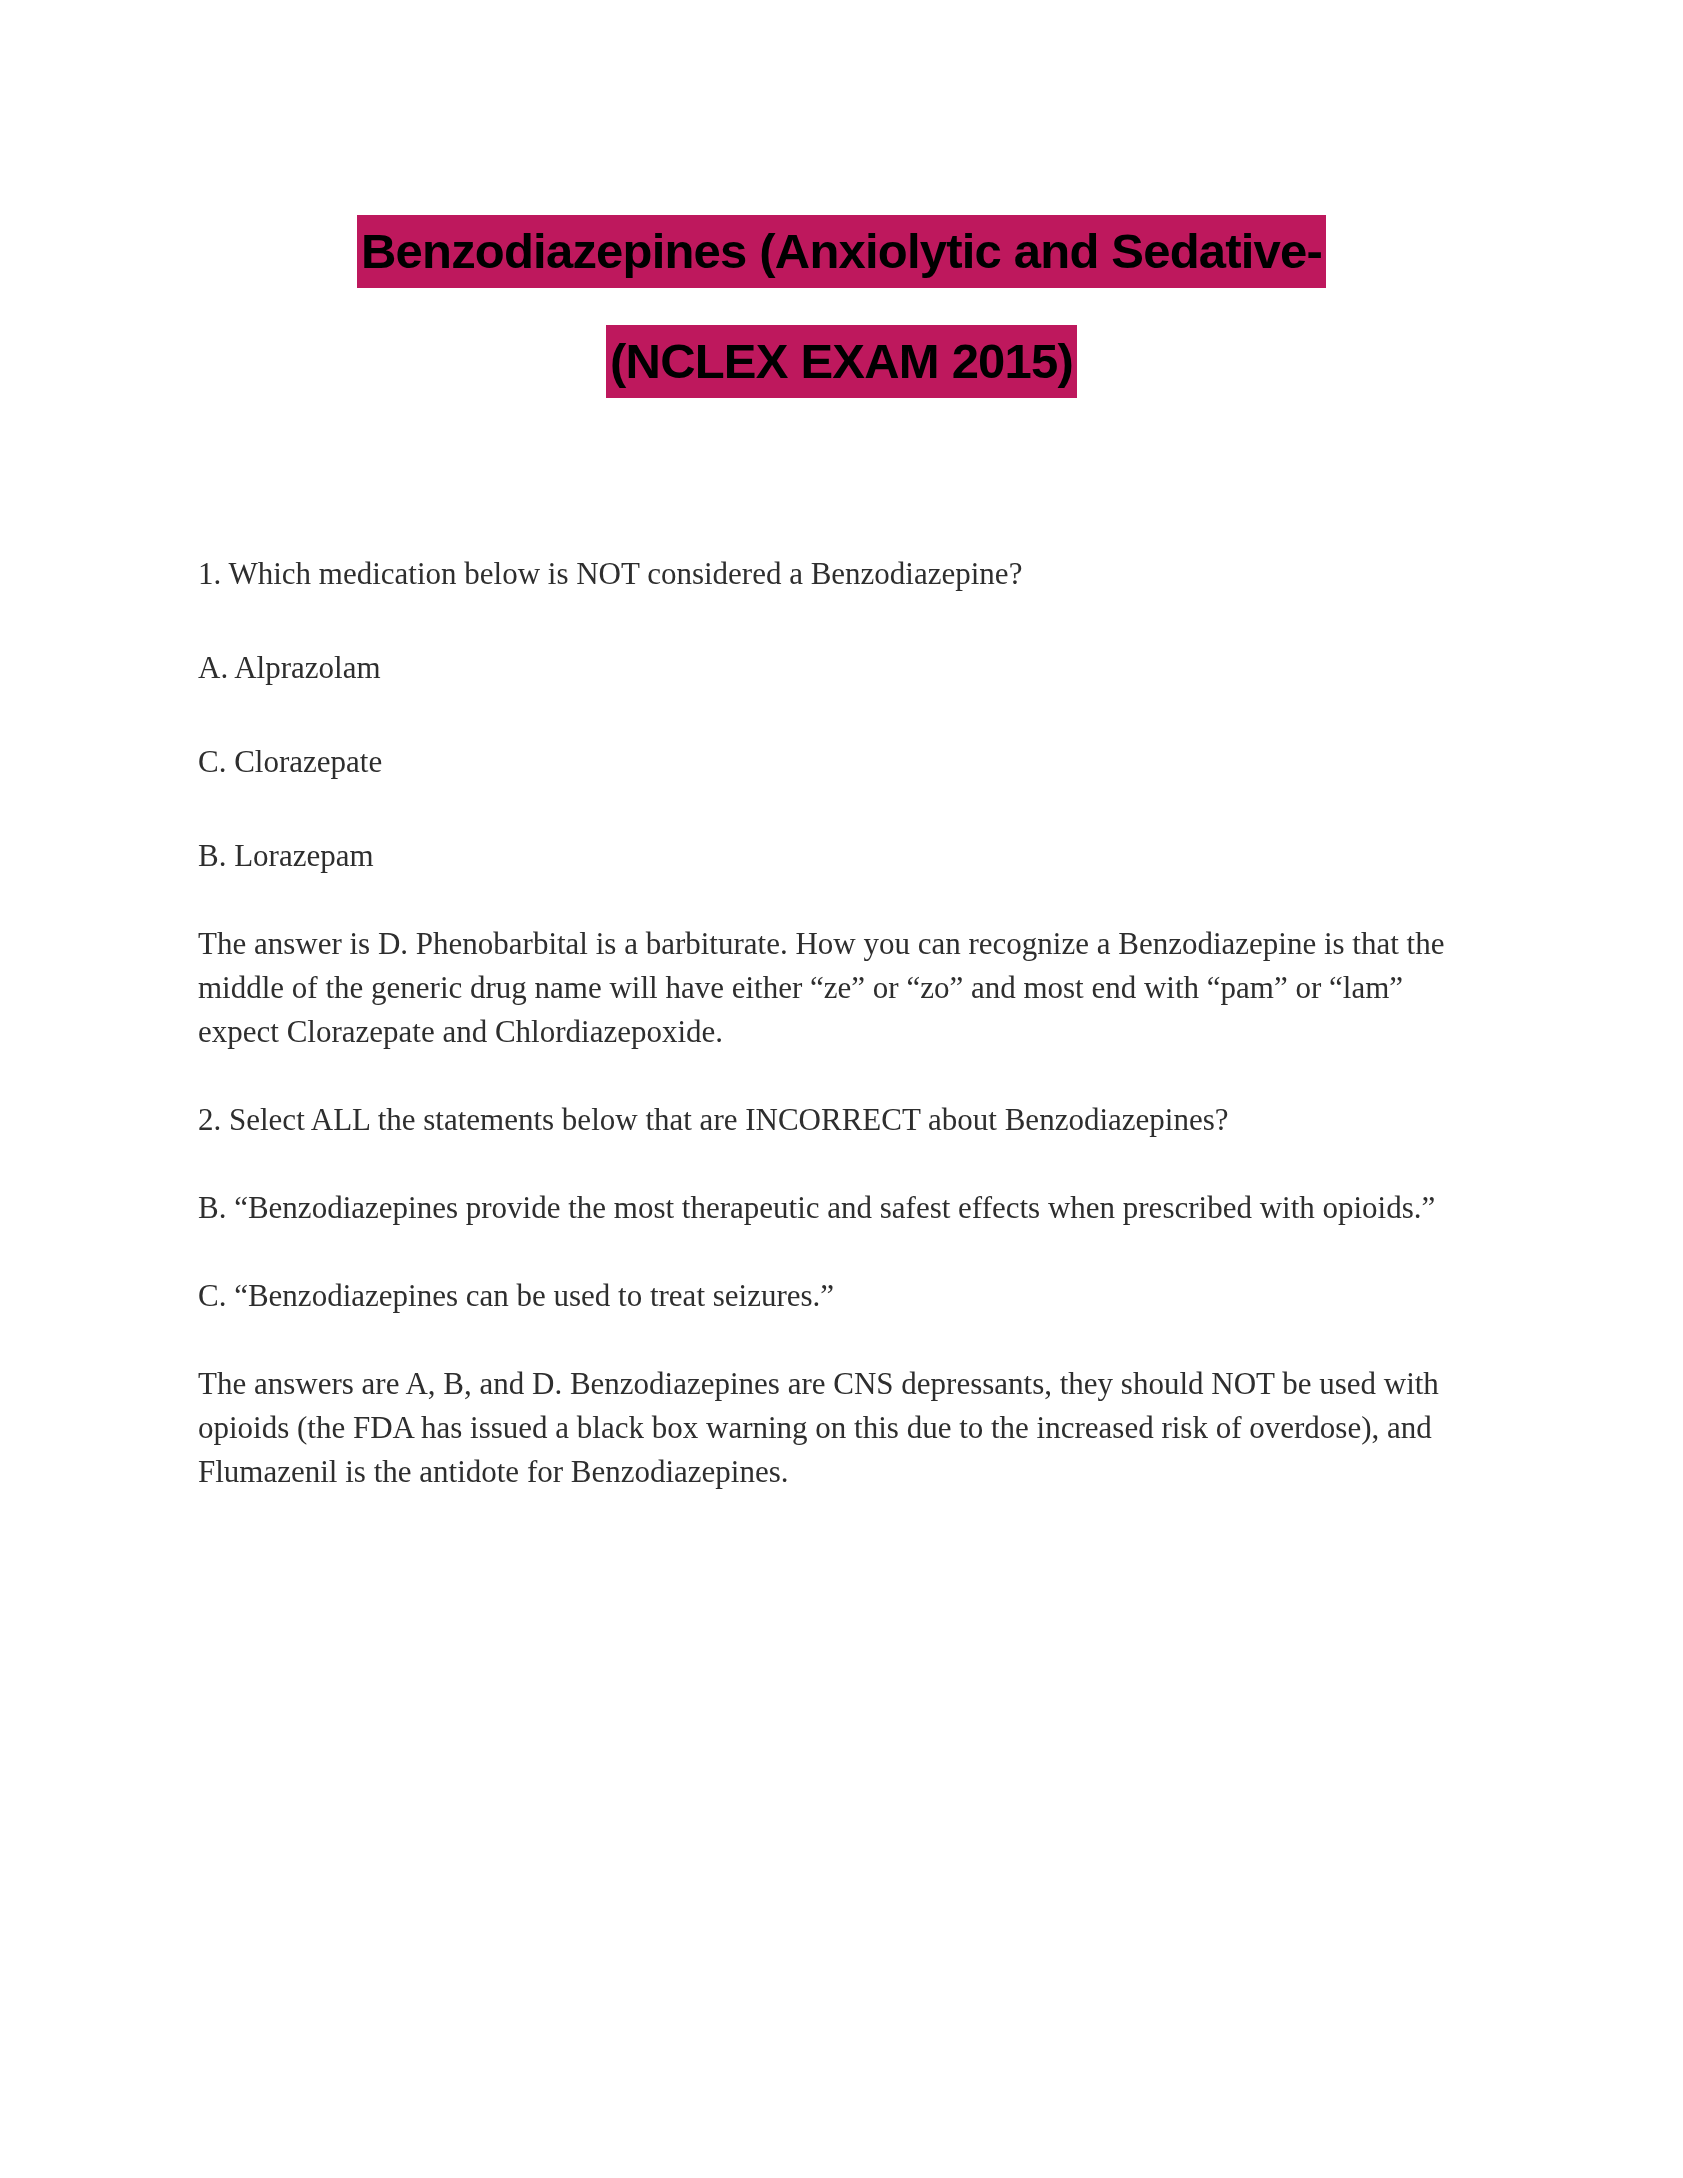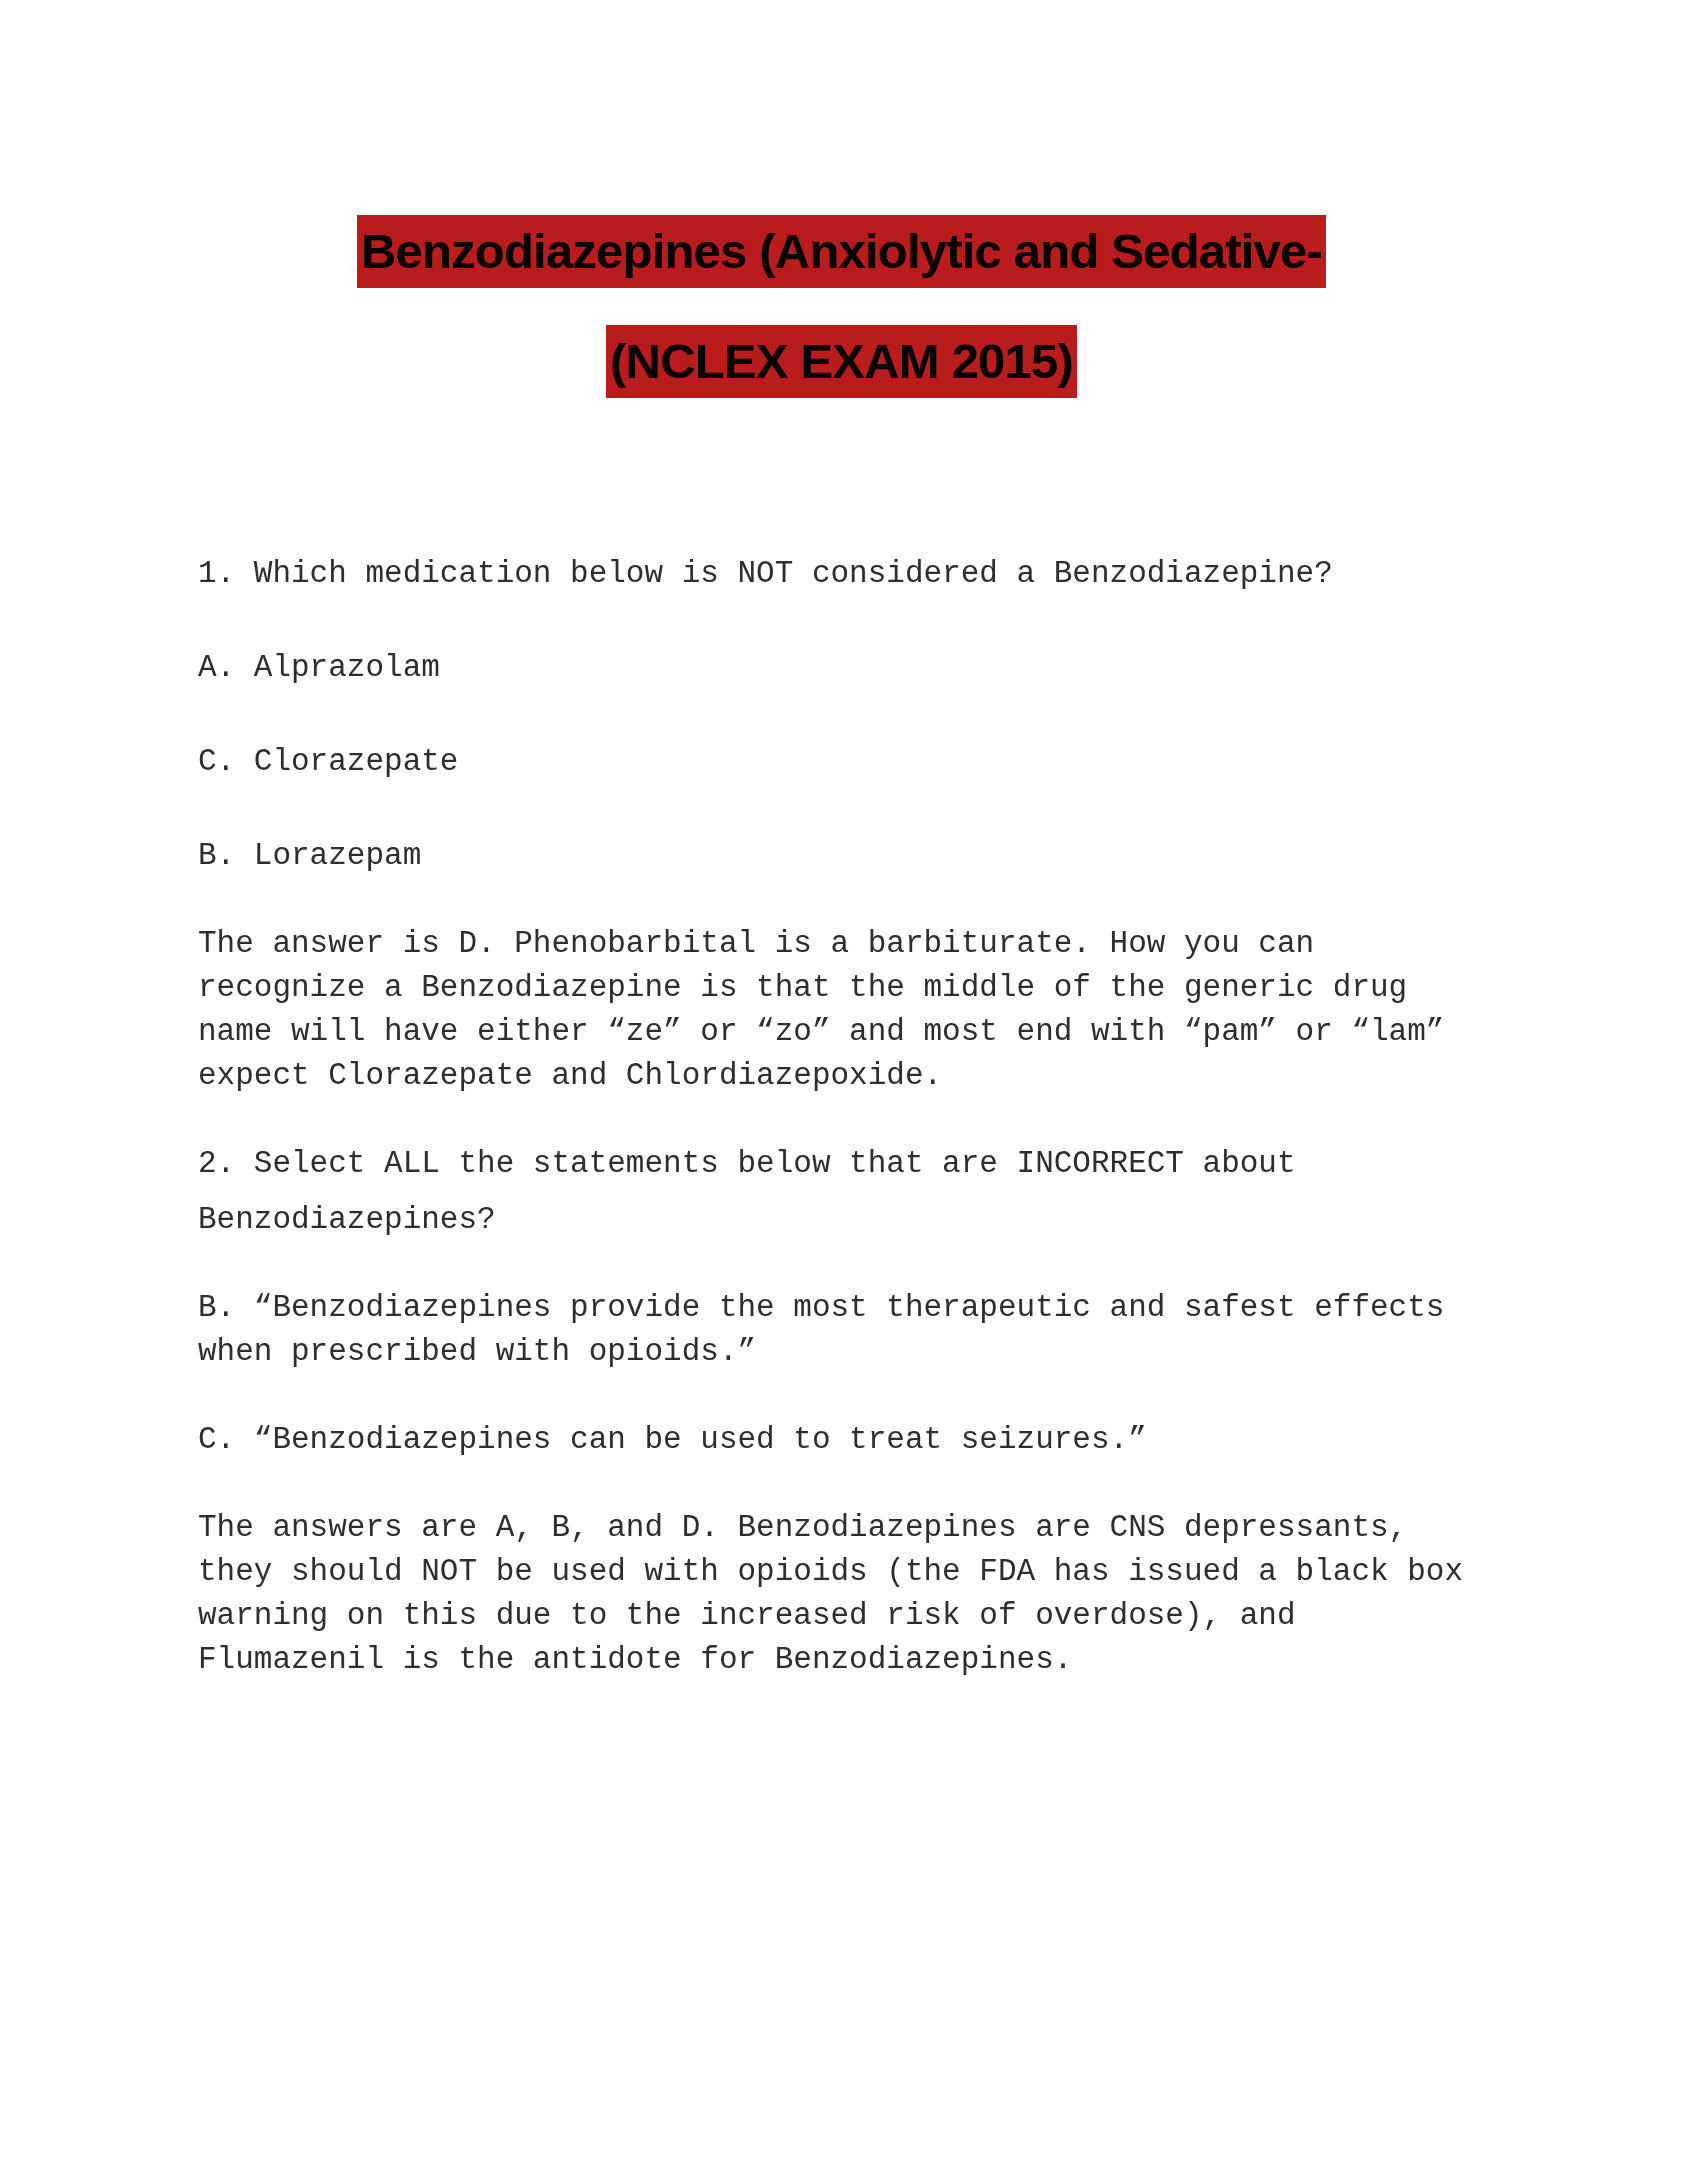--- a/index.html
+++ b/index.html
@@ -7,37 +7,37 @@
   .page { position: absolute; left: 0; top: 0; width: 1683px; height: 2178px; background: #ffffff; }
 
   .title-block { position: absolute; left: 0; top: 195px; width: 1683px; text-align: center; }
   .title-line {
     display: block;
     height: 110px;
     line-height: 110px;
   }
   .title-line span {
     display: inline-block;
-    background: #b91c1c;
+    background: #be185d;
     color: #000000;
     font-family: "Liberation Sans", sans-serif;
     font-weight: bold;
     font-size: 49px;
     line-height: 73px;
     padding: 0 4px;
     letter-spacing: -0.8px;
     vertical-align: middle;
   }
 
   .body {
     position: absolute;
     left: 198px;
     top: 546px;
     width: 1287px;
-    font-family: Liberation Mono, monospace;
+    font-family: Liberation Serif, serif;
     font-size: 31px;
     color: #2e2e2e;
   }
   .p {
     margin: 0 0 38px 0;
     line-height: 44px;
   }
   .p.single { line-height: 56px; }
 </style>
 </head>

